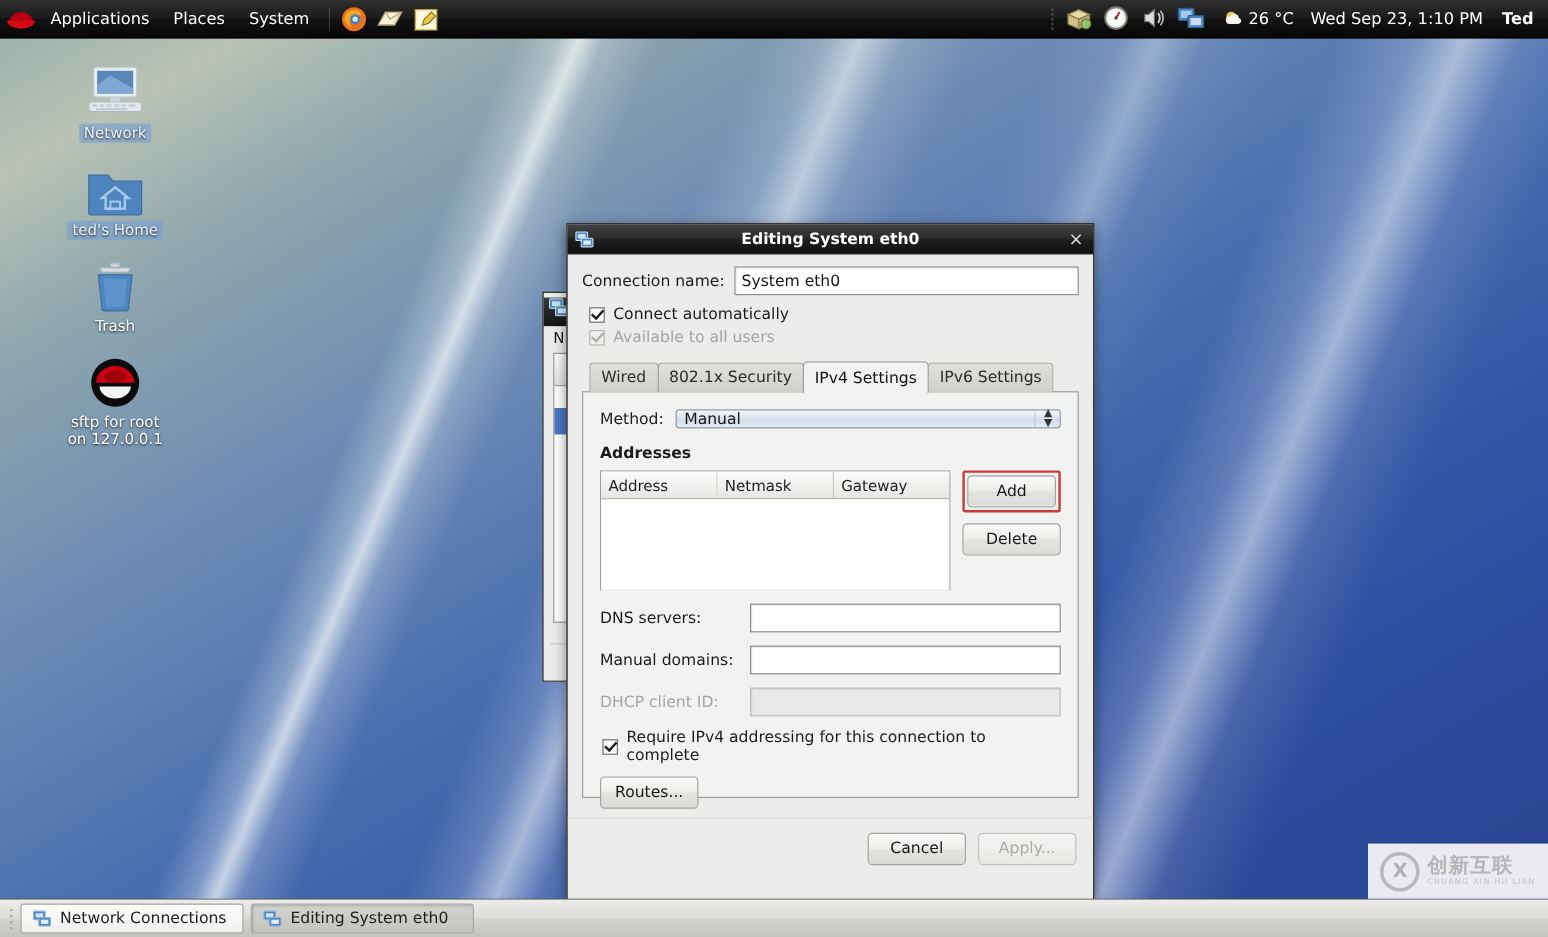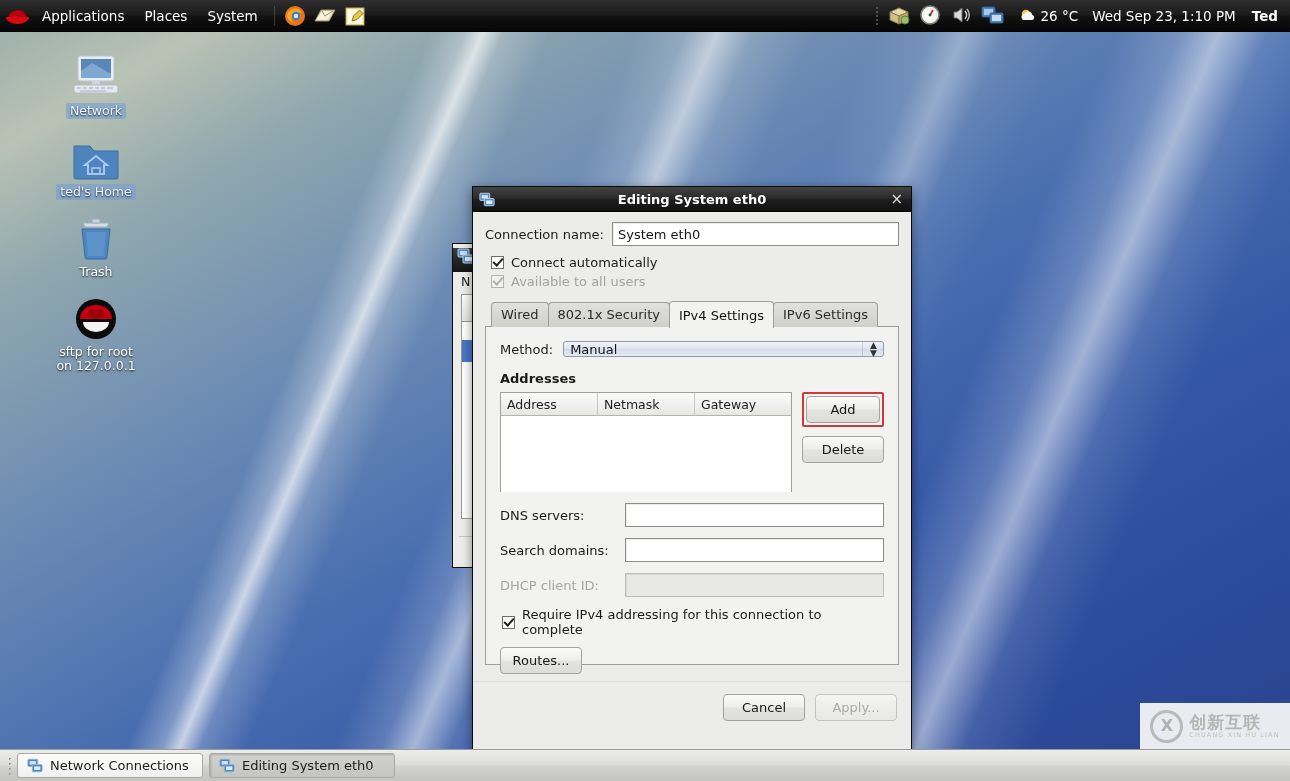--- a/index.html
+++ b/index.html
@@ -671,21 +671,21 @@
             <div class="btn">Delete</div>
           </div>
         </div>
 
         <div class="field-row">
           <span class="flabel">DNS servers:</span>
           <input class="txt" type="text" value="" style="">
         </div>
 
         <div class="field-row">
-          <span class="flabel">Search domains:</span>
+          <span class="flabel">Manual domains:</span>
           <input class="txt" type="text" value="" style="">
         </div>
 
         <div class="field-row dim">
           <span class="flabel">DHCP client ID:</span>
           <input class="txt disabled" type="text" disabled="" value="" style="">
         </div>
 
         <div class="chk-row" style="margin-top:10px;margin-left:2px">
           <span class="cbox checked"></span>

